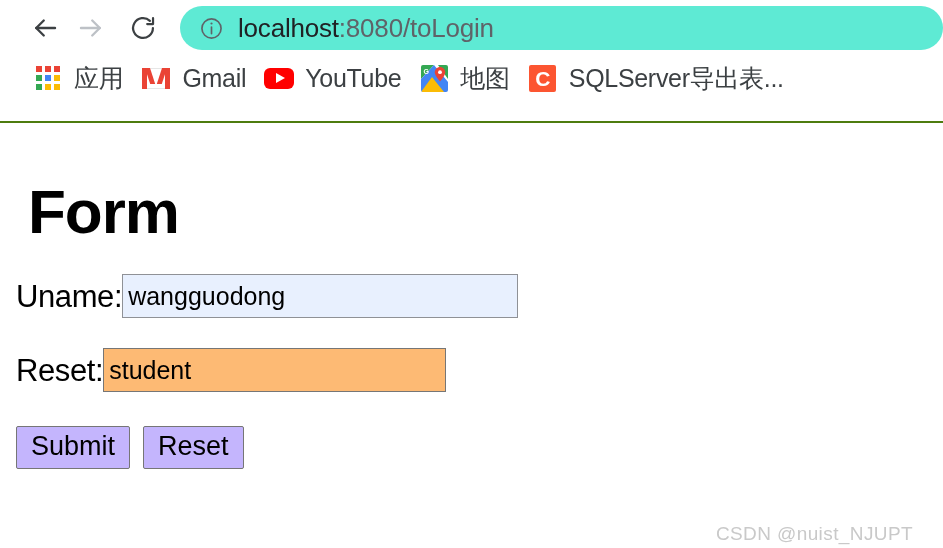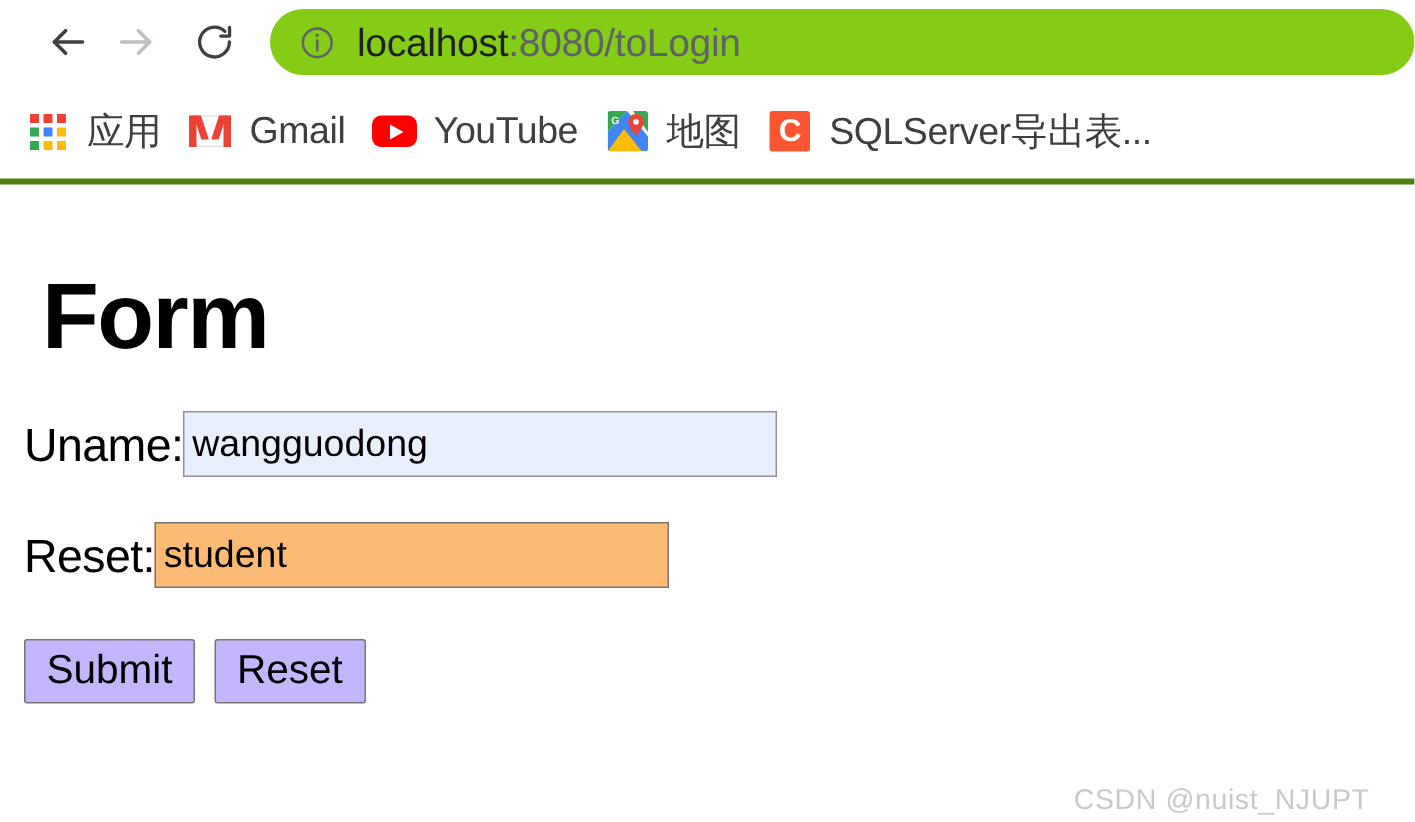--- a/index.html
+++ b/index.html
@@ -37,21 +37,21 @@
     justify-content: center;
     flex: 0 0 auto;
     border-radius: 50%;
   }
   .nav-btn svg { display: block; }
 
   .omnibox {
     margin-left: 14px;
     height: 44px;
     flex: 1 1 auto;
-    background: #84cc16;
+    background: #5eead4;
     border-radius: 22px;
     display: flex;
     align-items: center;
     padding: 0 18px;
     box-sizing: border-box;
     margin-right: 0;
   }
   .omnibox-info {
     width: 26px;
     height: 26px;
@@ -69,24 +69,23 @@
     font-family: "Liberation Sans", sans-serif;
   }
   .omnibox-url .host {
     color: #202124;
   }
 
   
   .bookmarks-bar {
     height: 67px;
     display: flex;
-    align-items: center;
-    padding-left: 8px;
+    padding-left: 24px;
     box-sizing: border-box;
-    border-bottom: 4px solid #4d7c0f;
+    border-bottom: 2px solid #4d7c0f;
   }
   .bookmark {
     display: flex;
     align-items: center;
     height: 44px;
     padding: 0 9px;
     border-radius: 4px;
     flex: 0 0 auto;
   }
   .bm-icon {

